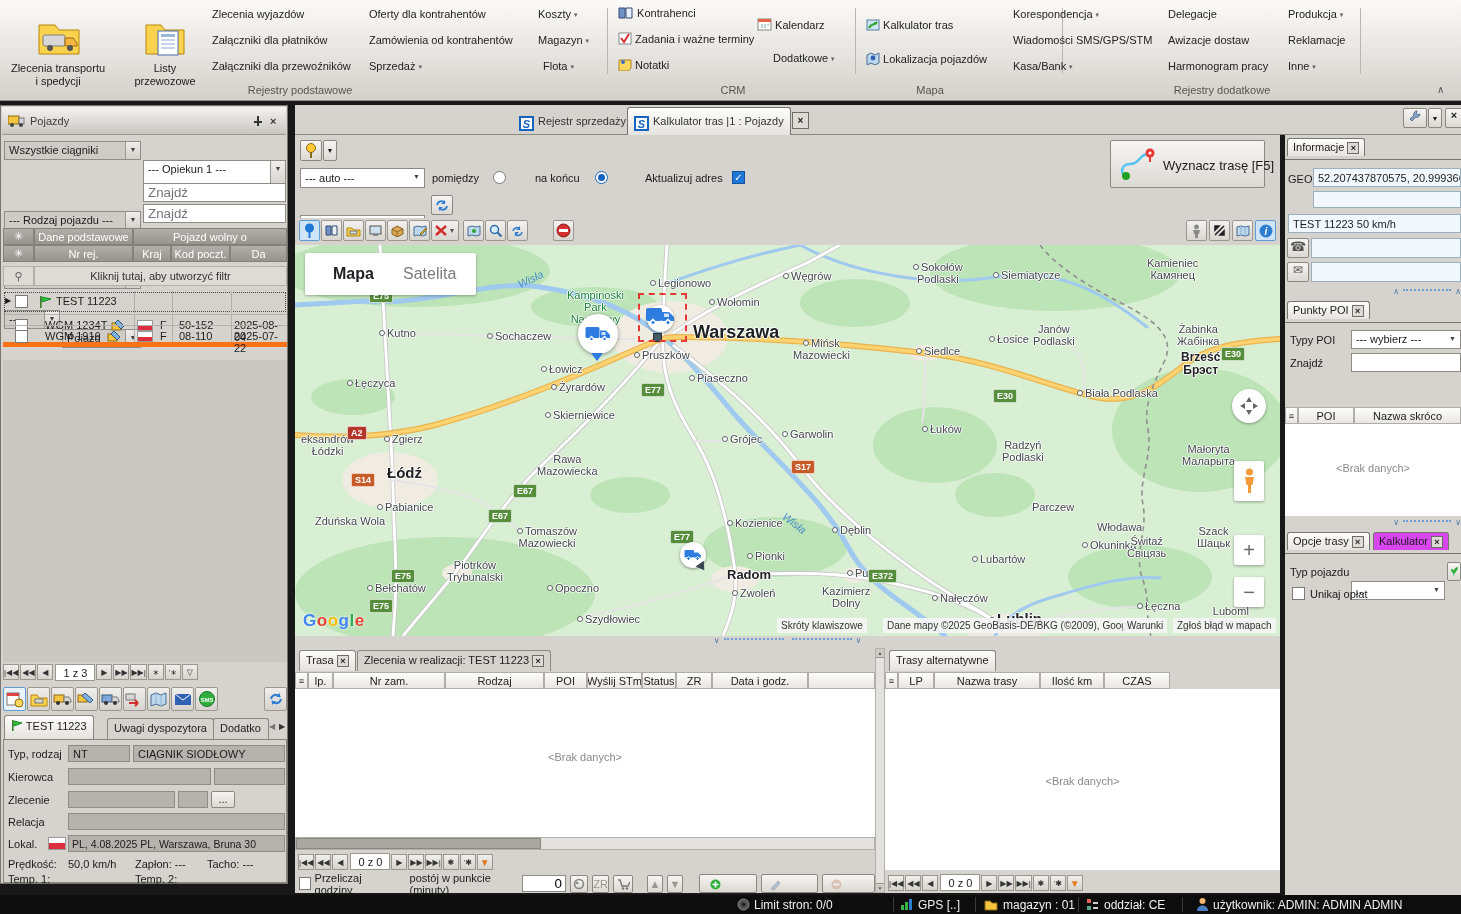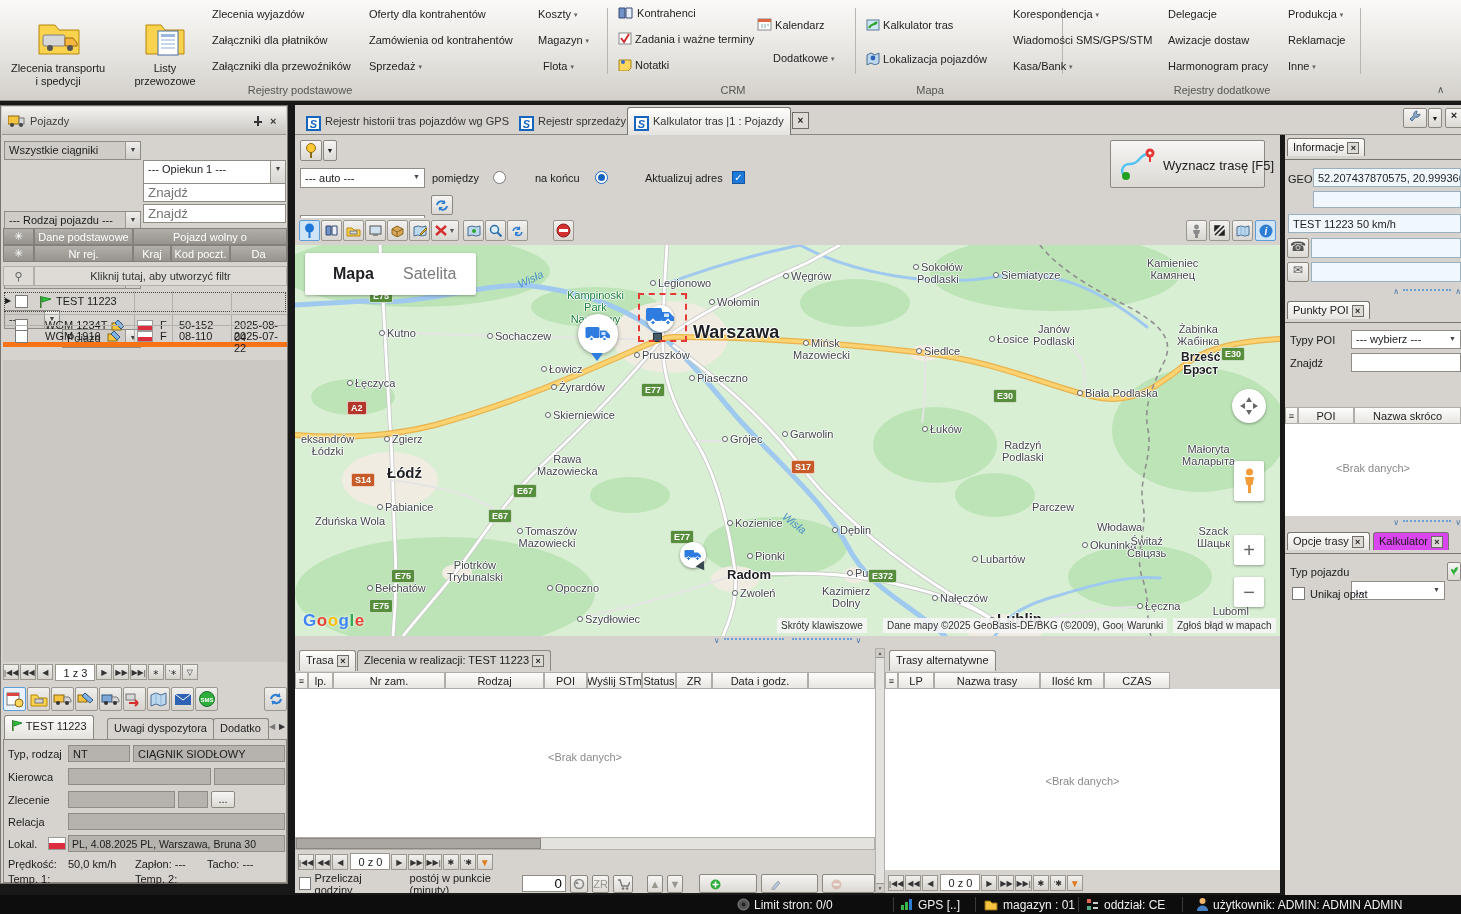--- a/index.html
+++ b/index.html
@@ -358,21 +358,20 @@
       <span class="abs" style="left:4px;top:118px">Prędkość:</span>
       <span class="abs" style="left:64px;top:118px">50,0 km/h</span>
       <span class="abs" style="left:131px;top:118px">Zapłon: ---</span>
       <span class="abs" style="left:203px;top:118px">Tacho: ---</span>
       <span class="abs" style="left:4px;top:133px">Temp. 1:</span>
       <span class="abs" style="left:131px;top:133px">Temp. 2:</span>
     </div>
   </div>
 
   <div class="abs tabbar">
-    <div class="dtab" style="left:5px"><span class="sicon"></span><span>Rejestr historii tras pojazdów wg GPS</span></div>
     <div class="dtab" style="left:218px"><span class="sicon"></span><span>Rejestr sprzedaży</span></div>
     <div class="dtab act" style="left:332px"><span class="sicon"></span><span>Kalkulator tras |1 : Pojazdy</span></div>
     <span class="abs xbox" style="left:497px;top:7px;width:17px;height:17px;line-height:15px">×</span>
     <div class="abs b3" style="left:1108px;top:3px;width:24px;height:20px;text-align:center"><svg width="14" height="13">
           <path d="M9 2a3.2 3.2 0 00-3 4.4L2 10l2 2 3.6-4A3.2 3.2 0 0012 5l-2 1-1.5-1.5z" fill="#8fa8c8" stroke="#4a6d92"></path>
         </svg></div>
     <div class="abs b3" style="left:1133px;top:3px;width:14px;height:20px;text-align:center;font-size:7px;line-height:19px">▼</div>
     <div class="abs b3" style="left:1150px;top:3px;width:18px;height:20px;text-align:center;font-weight:bold">×</div>
   </div>
 
@@ -648,21 +647,21 @@
     <span class="shield sh-e" style="left: 74px; top: 44px;">E75</span>
         <span class="shield sh-e" style="left: 346px; top: 138px;">E77</span>
         <span class="shield sh-e" style="left: 375px; top: 285px;">E77</span>
         <span class="shield sh-e" style="left: 218px; top: 239px;">E67</span>
         <span class="shield sh-e" style="left: 193px; top: 264px;">E67</span>
         <span class="shield sh-e" style="left: 96px; top: 324px;">E75</span>
         <span class="shield sh-e" style="left: 74px; top: 354px;">E75</span>
         <span class="shield sh-e" style="left: 573px; top: 324px;">E372</span>
         <span class="shield sh-e" style="left: 698px; top: 144px;">E30</span>
         <span class="shield sh-e" style="left: 926px; top: 102px;">E30</span>
-        <span class="shield sh-a" style="left: 52px; top: 156px;">A2</span>
+        <span class="shield sh-a" style="left: 52px; top: 181px;">A2</span>
         <span class="shield sh-s" style="left: 496px; top: 215px;">S17</span>
         <span class="shield sh-s" style="left: 56px; top: 228px;">S14</span>
       </div>
 
     <div class="abs" style="left:283px;top:69px;width:40px;height:40px;background:#fff;border-radius:50%;box-shadow:0 1px 4px rgba(0,0,0,.4)">
       <svg style="margin:11px 0 0 7px" width="26" height="19">
           <rect x="0.5" y="2" width="14" height="11" rx="1.5" fill="#2e7ce0"></rect>
           <path d="M15 5.5h6l4 4.5v3h-10z" fill="#2e7ce0"></path>
           <rect x="16.5" y="7" width="4" height="3" fill="#cfe3fb"></rect>
           <path d="M6.5 11.5l2.5 2.5 -2.5 2.5 -2.5 -2.5z" fill="#2e7ce0" stroke="#fff" stroke-width="1.4"></path>

